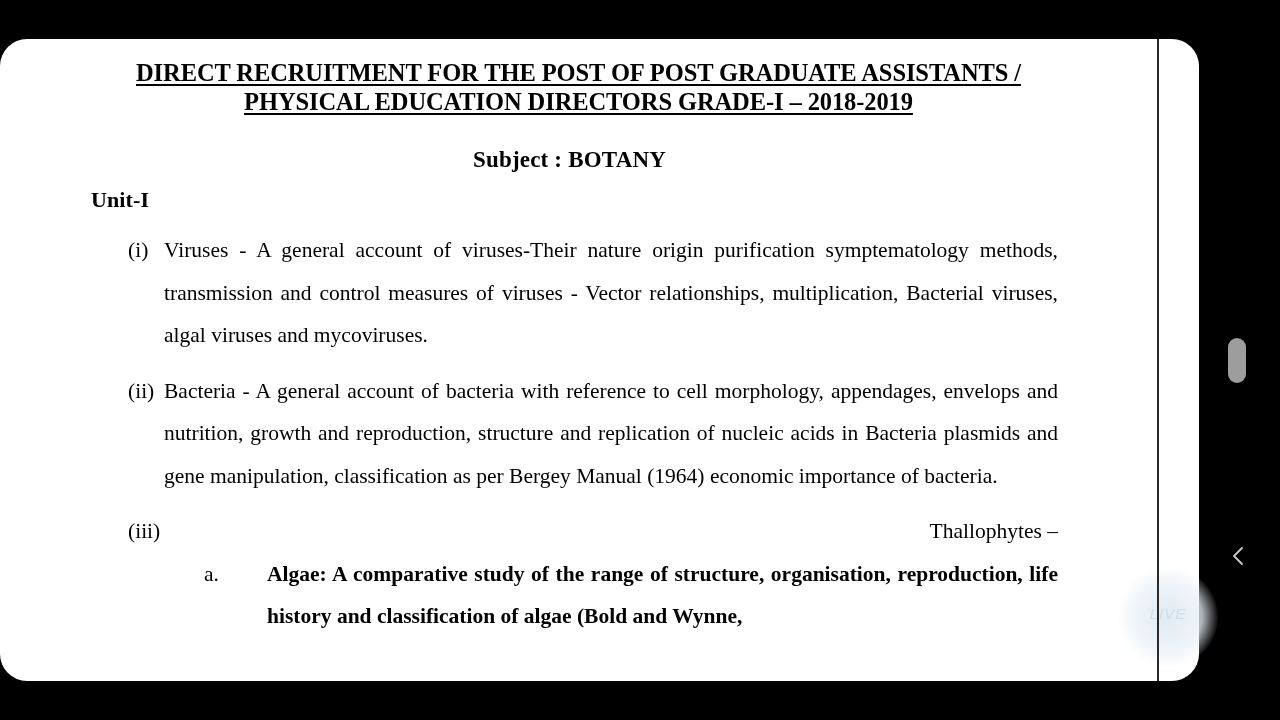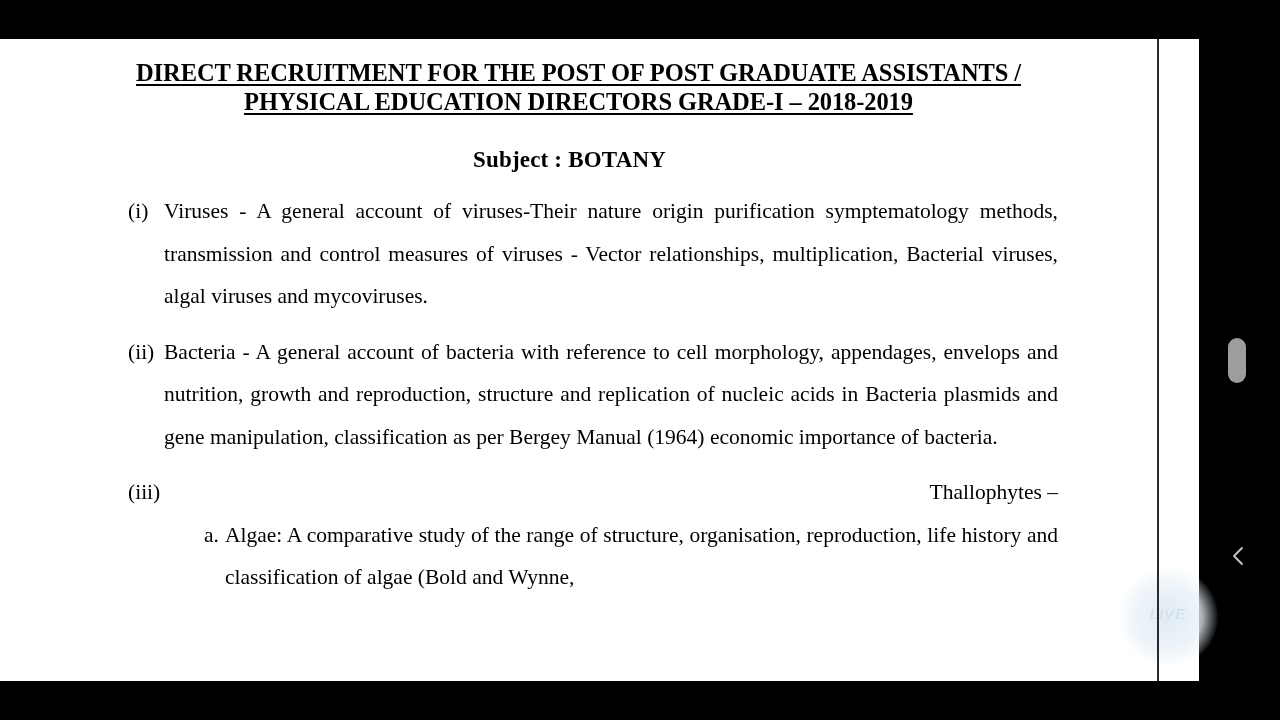--- a/index.html
+++ b/index.html
@@ -34,20 +34,21 @@
   
   #page {
     position: absolute;
     left: 0;
     top: 39px;
     width: 1199px;
     height: 642px;
     background: #ffffff;
     overflow: hidden;
     z-index: 10;
+    border-radius: 27px;
   }
 
   
   #page-edge-rule {
     position: absolute;
     left: 1157px;
     top: 39px;
     width: 2px;
     height: 642px;
     background: #2a2a2a;
@@ -162,21 +163,22 @@
   }
   .sub-clause .sub-marker {
     position: absolute;
     left: 0;
     top: 0;
     width: 30px;
     text-align: left;
   }
   .sub-clause .sub-body {
     display: block;
-    margin-left: 21px;
+    margin-left: 63px;
+    font-weight: bold;
   }
 
   
   #watermark {
     position: absolute;
     left: 10px;
     top: 643px;
     font-family: "Liberation Sans", "DejaVu Sans", sans-serif;
     font-size: 27px;
     line-height: 32px;
@@ -227,20 +229,21 @@
   <div id="page">
     <div class="doc-inner">
 
       <div class="title-block">
         <div class="title-line l1">DIRECT RECRUITMENT FOR THE POST OF POST GRADUATE ASSISTANTS /</div>
         <div class="title-line l2">PHYSICAL EDUCATION DIRECTORS GRADE-I – 2018-2019</div>
       </div>
 
       <div class="subject-line">Subject : BOTANY</div>
 
+      <div class="unit-heading">Unit-I</div>
 
       <div class="clause">
         <span class="marker">(i)</span>
         <span class="body">Viruses - A general account of viruses-Their nature origin purification symptematology methods, transmission and control measures of viruses - Vector relationships, multiplication, Bacterial viruses, algal viruses and mycoviruses.</span>
       </div>
 
       <div class="clause tight">
         <span class="marker">(ii)</span>
         <span class="body">Bacteria - A general account of bacteria with reference to cell morphology, appendages, envelops and nutrition, growth and reproduction, structure and replication of nucleic acids in Bacteria plasmids and gene manipulation, classification as per Bergey Manual (1964) economic importance of bacteria.</span>
       </div>

